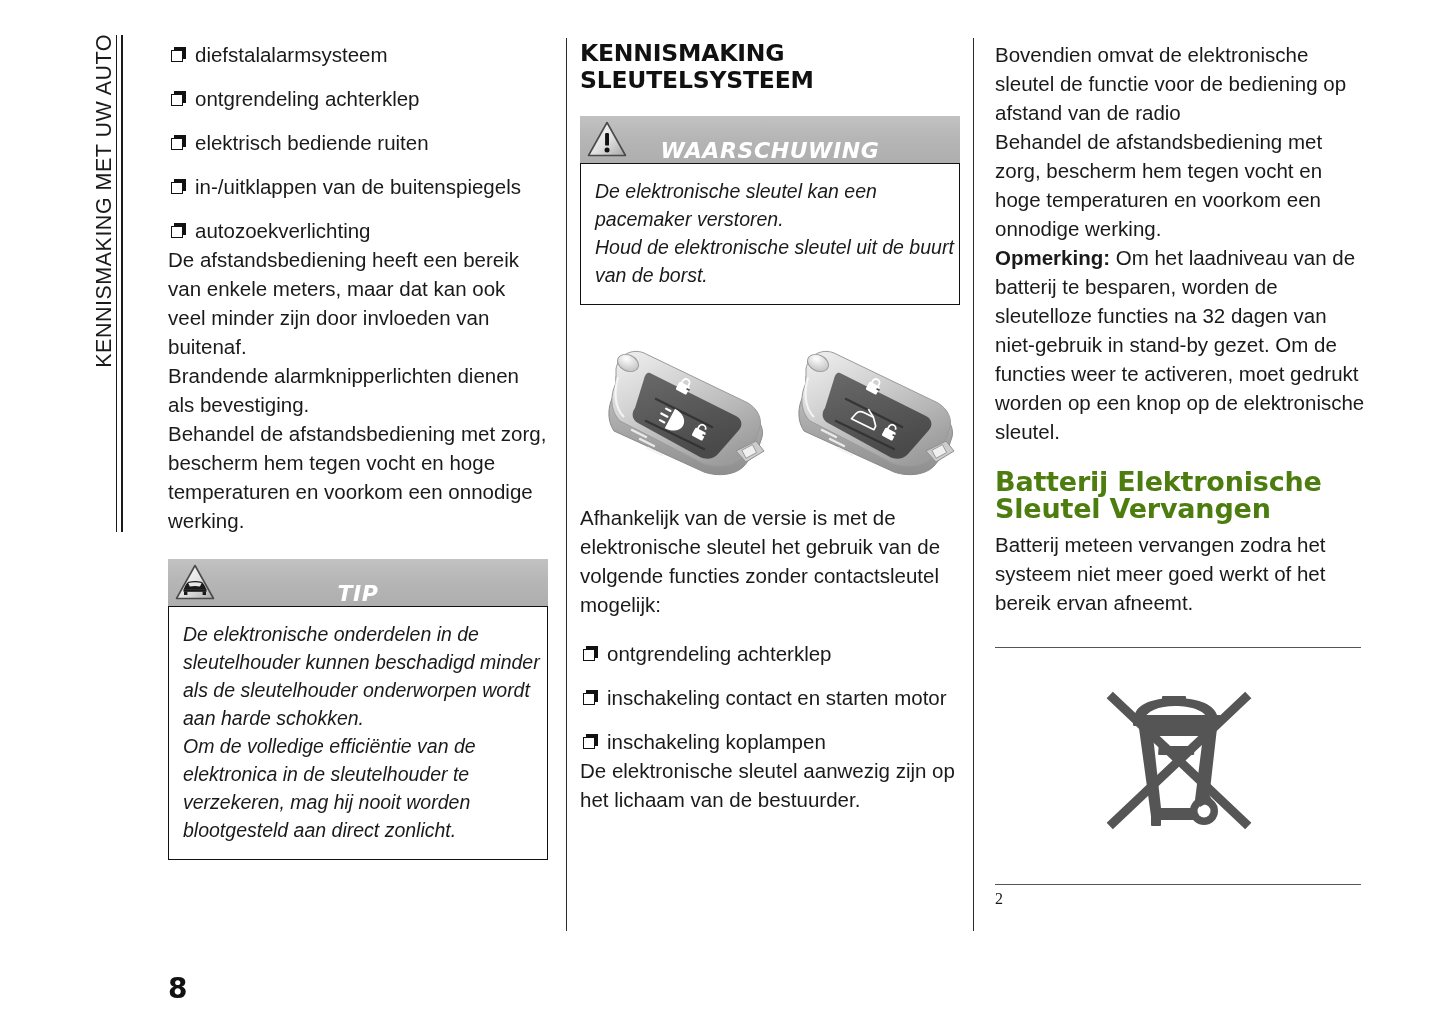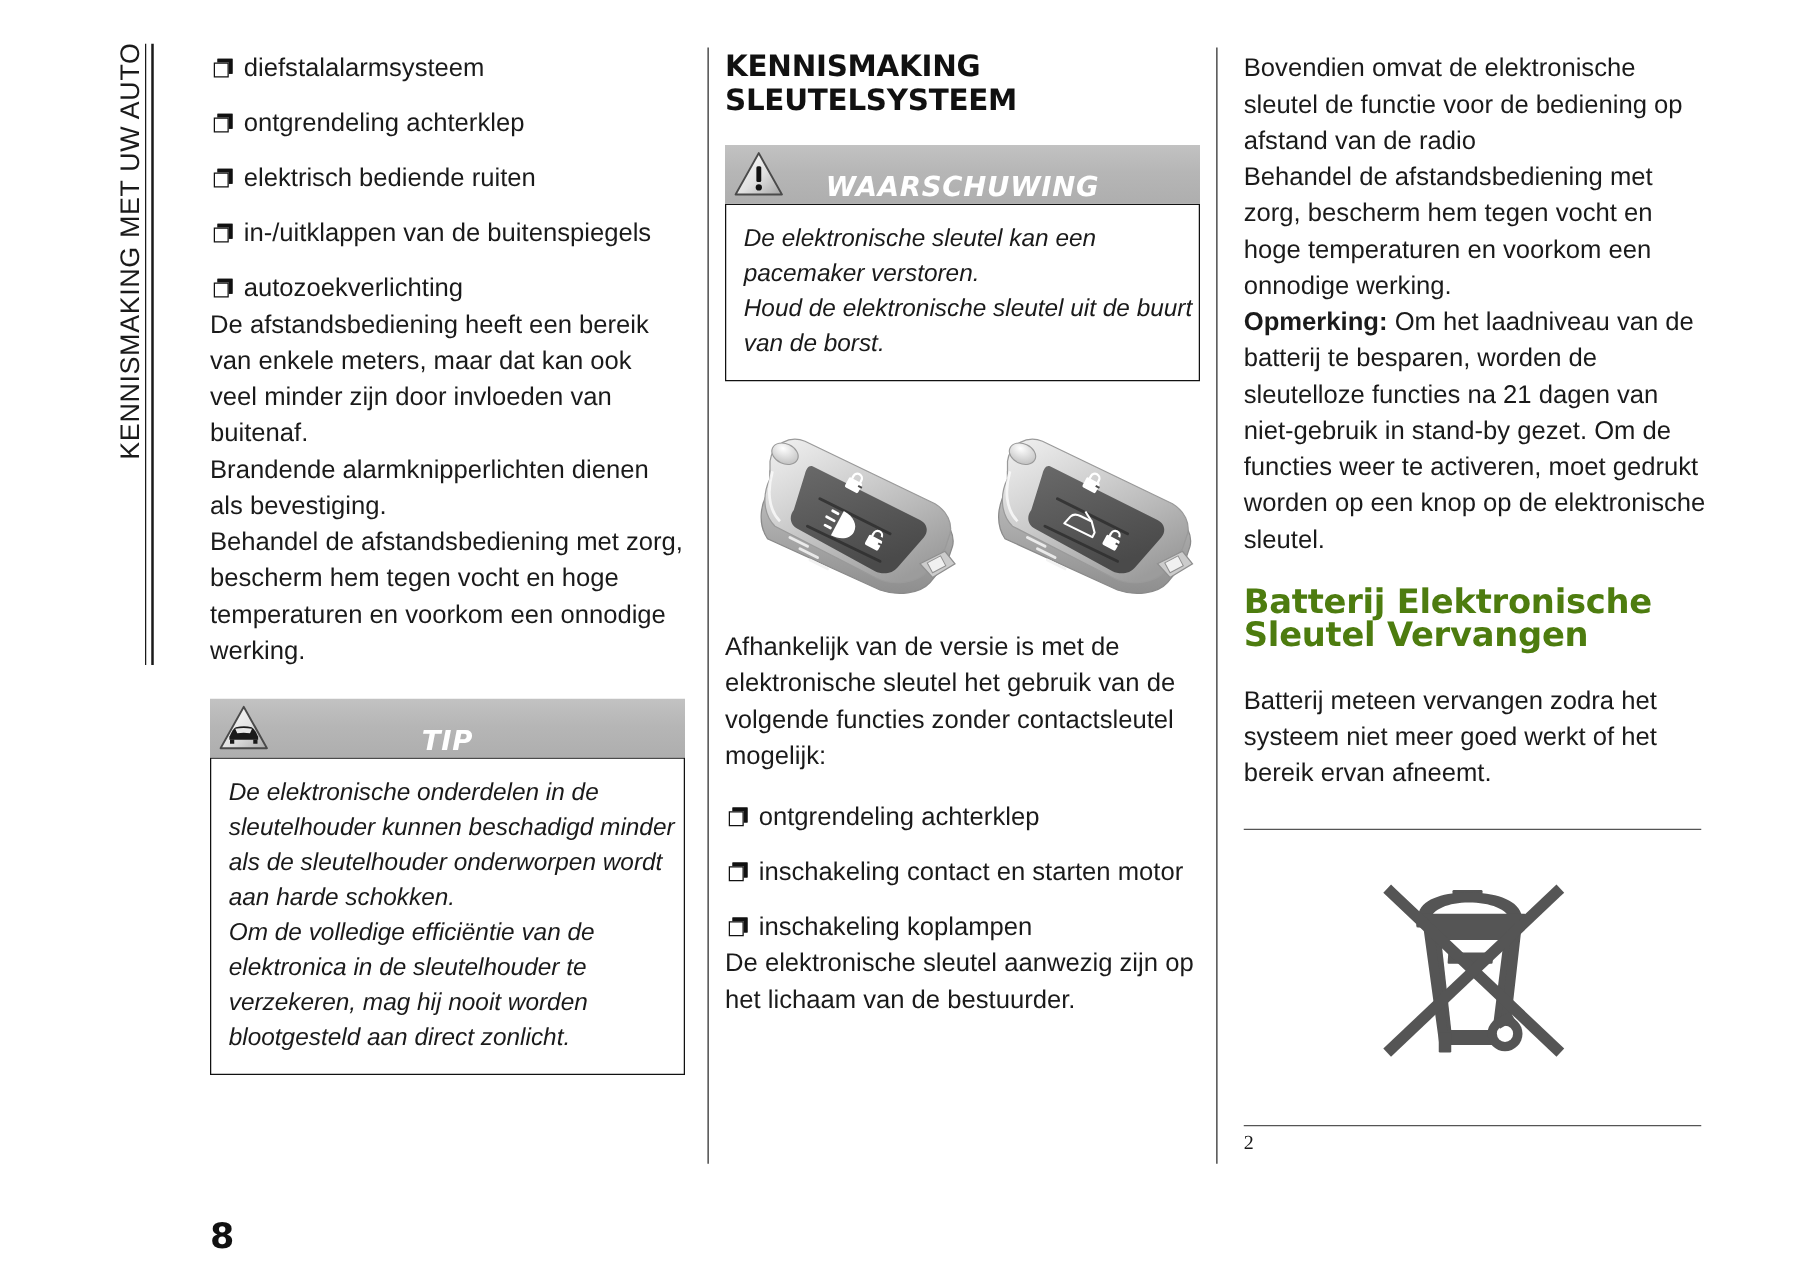--- a/index.html
+++ b/index.html
@@ -467,25 +467,25 @@
     </ul>
 
     <p class="body gap">De elektronische sleutel aanwezig zijn op het lichaam van de bestuurder.</p>
   </div>
 
   <div class="col c3">
 
     <p class="body">Bovendien omvat de elektronische sleutel de functie voor de bediening op afstand van de radio</p>
     <p class="body">Behandel de afstandsbediening met zorg, bescherm hem tegen vocht en hoge temperaturen en voorkom een onnodige werking.</p>
 
-    <p class="body gap"><span class="note-lead">Opmerking:</span><span> Om het laadniveau van de batterij te besparen, worden de sleutelloze functies na 21 dagen van niet-gebruik in stand-by gezet. Om de functies weer te activeren, moet gedrukt worden op een knop op de elektronische sleutel.</span></p>
+    <p class="body gap"><span class="note-lead">Opmerking:</span><span> Om het laadniveau van de batterij te besparen, worden de sleutelloze functies na 32 dagen van niet-gebruik in stand-by gezet. Om de functies weer te activeren, moet gedrukt worden op een knop op de elektronische sleutel.</span></p>
 
     <h3 class="sub" style="margin-top:22px;">Batterij Elektronische Sleutel Vervangen</h3>
 
-    <p class="body" style="margin-top:24px;">Batterij meteen vervangen zodra het systeem niet meer goed werkt of het bereik ervan afneemt.</p>
+    <p class="body" style="margin-top:8px;">Batterij meteen vervangen zodra het systeem niet meer goed werkt of het bereik ervan afneemt.</p>
 
     <div class="fn-rule-top"></div>
 
     <div class="bin-fig" style="margin-top:36px;">
       <svg viewBox="0 0 150 160" width="150" height="160" aria-hidden="true">
         <g fill="#555555">
 
           <rect x="57" y="12" width="24" height="9" rx="1"></rect>
 
           <path d="M30 30 C34 18 52 14 70 14 C90 14 108 19 112 31 L112 37 L104 37 C101 27 87 22 70 22 C54 22 41 27 38 37 L30 37 Z"></path>

